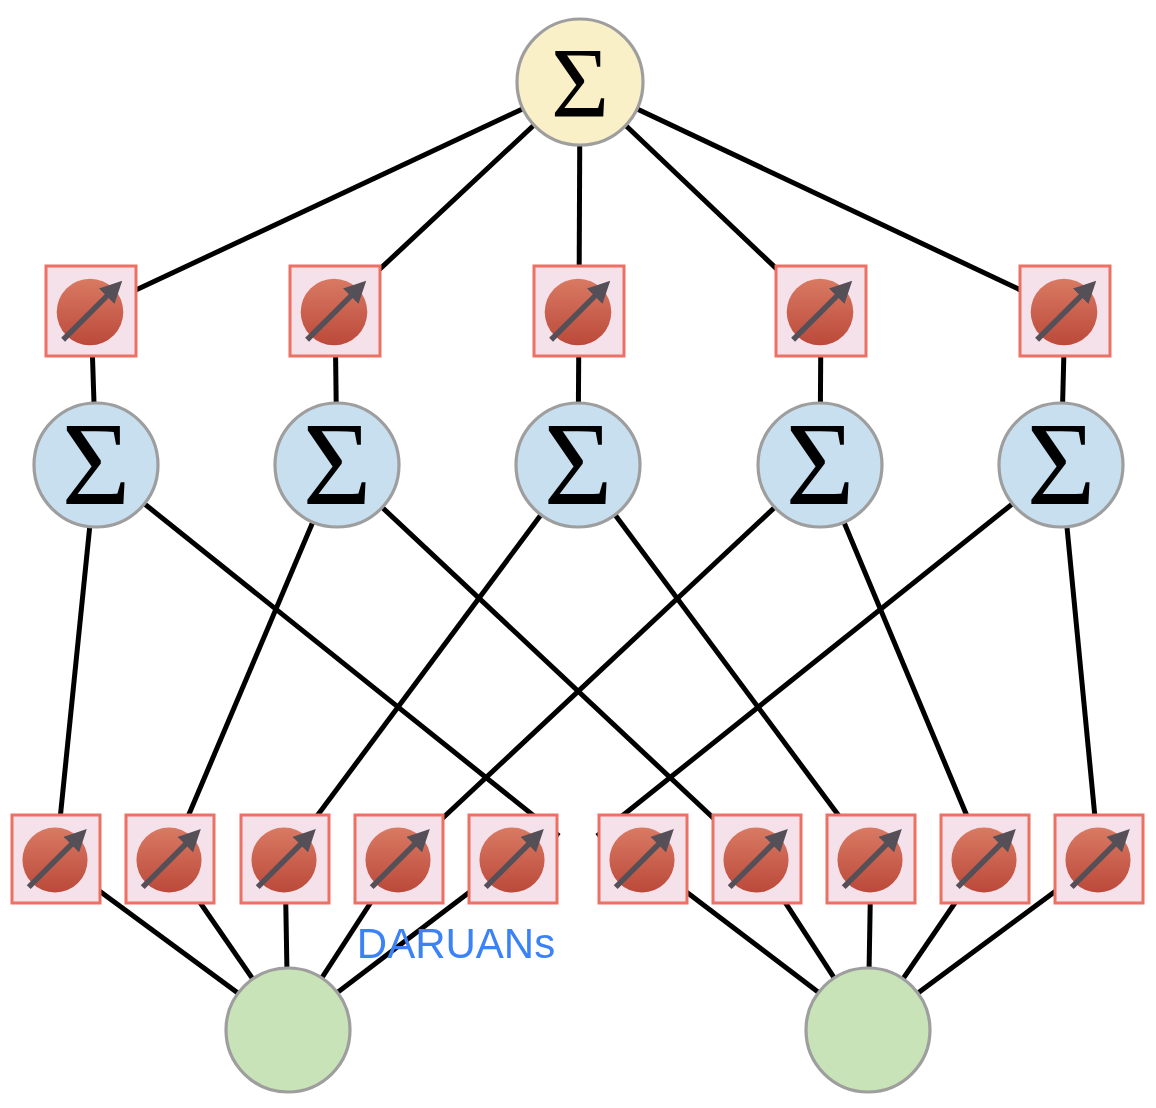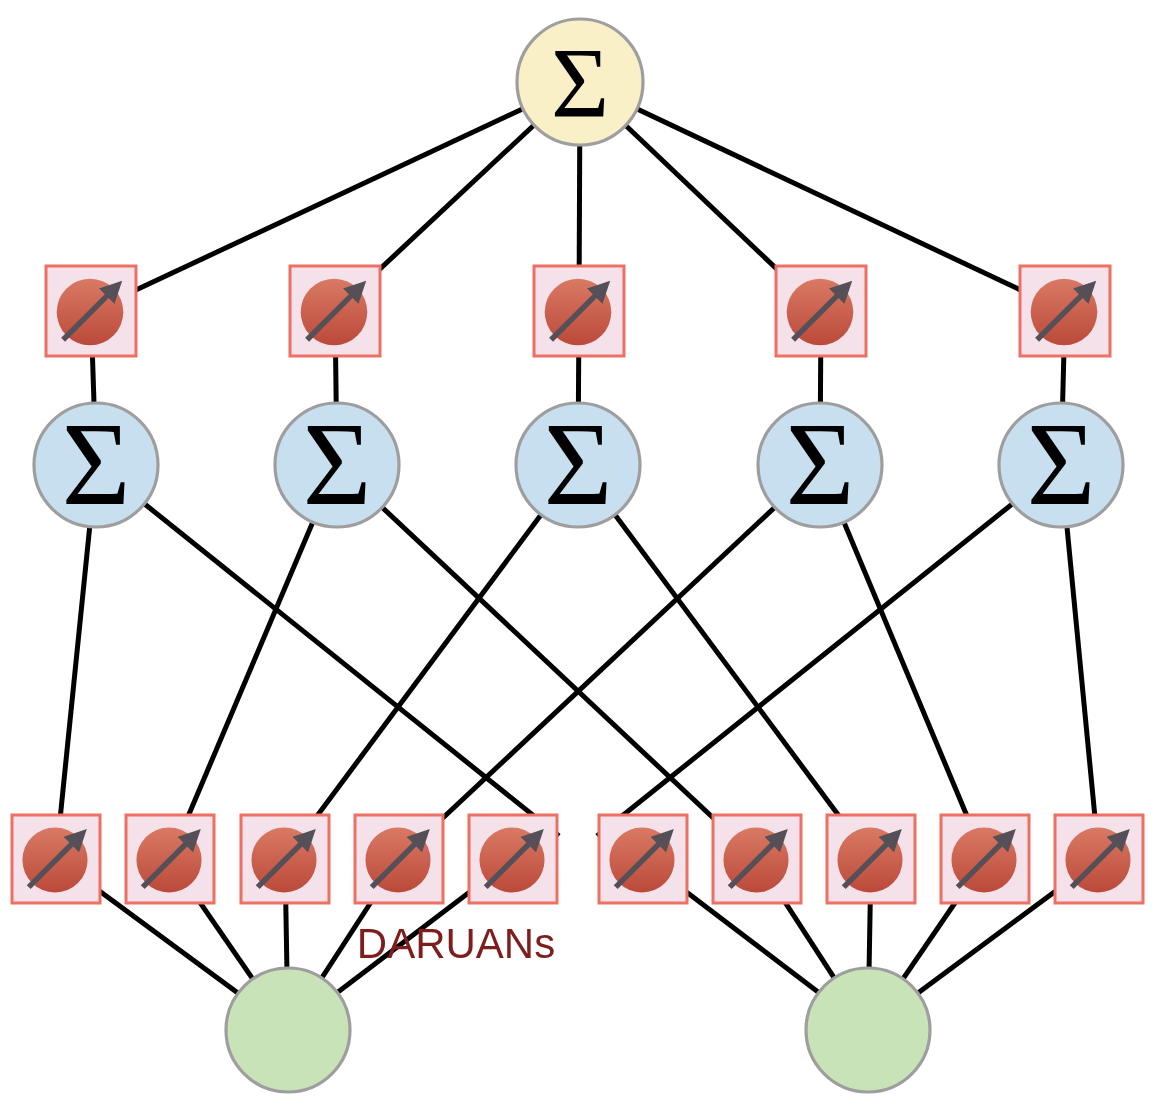--- a/index.html
+++ b/index.html
@@ -1,20 +1,20 @@
 <!DOCTYPE html>
 <html><head>
 <meta charset="utf-8">
 <style>
   html,body{margin:0;padding:0;background:#ffffff;}
   #stage{position:relative;width:1156px;height:1108px;background:#ffffff;overflow:hidden;
          font-family:"Liberation Sans",sans-serif;}
   #net-svg{position:absolute;left:0;top:0;}
   #daruans-label{position:absolute;left:0;top:920px;width:912px;text-align:center;
-                 font-size:42px;color:#7f1d1d;letter-spacing:0px;
+                 font-size:42px;color:#3b82f6;letter-spacing:0px;
                  font-family:"Liberation Sans",sans-serif;}
 </style>
 </head>
 <body>
 
 <div id="stage">
   <svg id="net-svg" width="1156" height="1108" viewBox="0 0 1156 1108" xmlns="http://www.w3.org/2000/svg">
       <defs>
         <linearGradient id="spinGrad" x1="0" y1="0" x2="0" y2="1">
           <stop offset="0" stop-color="#d97a63"></stop>

